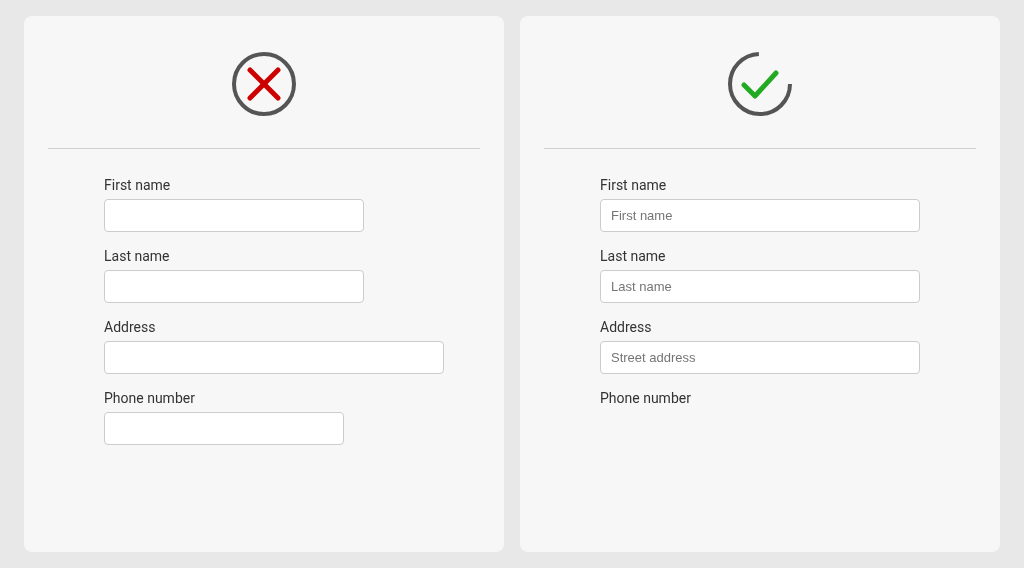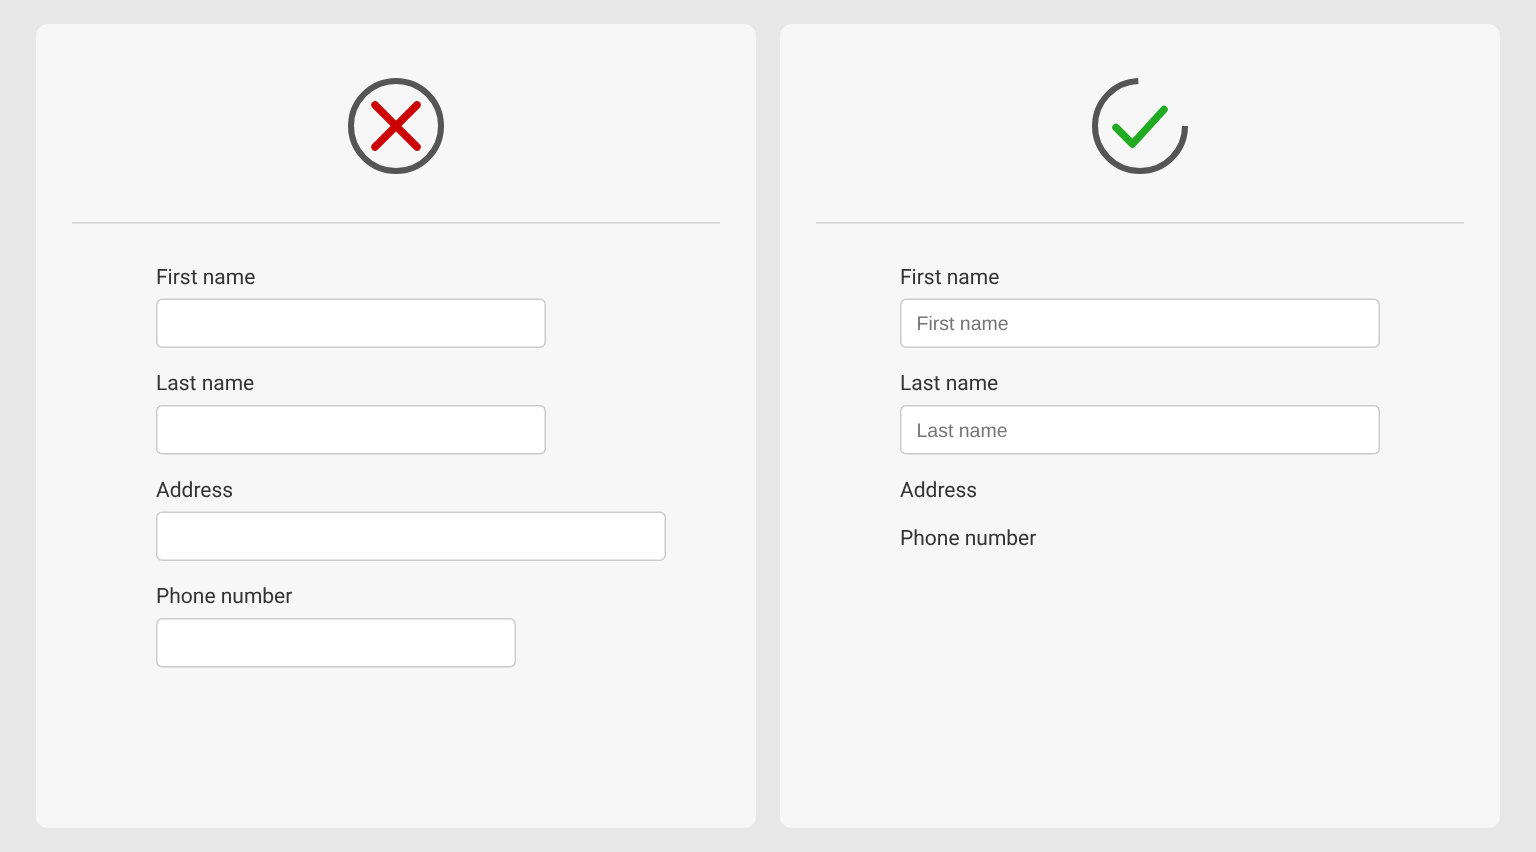--- a/index.html
+++ b/index.html
@@ -159,20 +159,21 @@
       <div class="form-group">
         <label class="form-label">First name</label>
         <input type="text" class="form-input" placeholder="First name" style="">
       </div>
       <div class="form-group">
         <label class="form-label">Last name</label>
         <input type="text" class="form-input" placeholder="Last name" style="">
       </div>
       <div class="form-group">
         <label class="form-label">Address</label>
+        <input type="text" class="form-input" placeholder="Street address" style="">
       </div>
       <div class="form-group">
         <label class="form-label">Phone number</label>
       </div>
     </div>
   </div>
 
 </div>
 
 </body></html>

